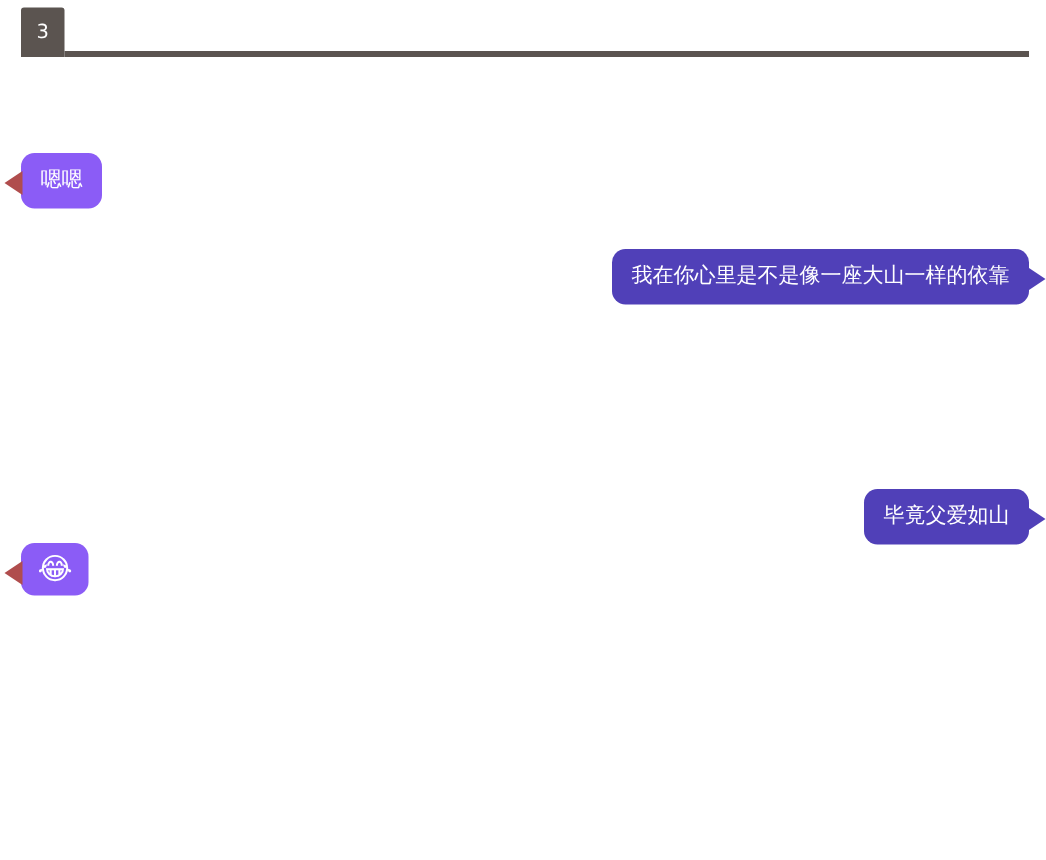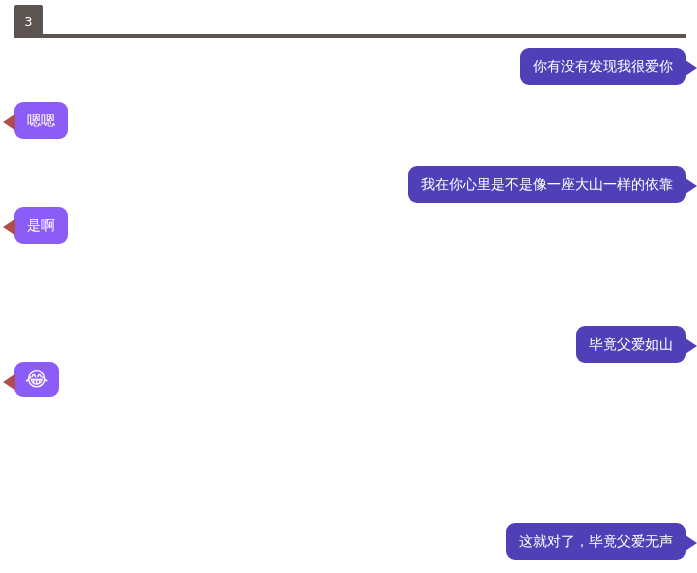--- a/index.html
+++ b/index.html
@@ -117,34 +117,25 @@
 <body>
 
 <div class="tabstrip">
   <div class="tab">
     <span class="tab-label">3</span>
   </div>
   <div class="tab-underline"></div>
 </div>
 
 <div class="chat" id="chat">
-    <div class="msg-row right" style="top: 10px;">
-      <div class="bubble out">你有没有发现我很爱你</div>
-    </div>
     <div class="msg-row left" style="top: 64px;">
       <div class="bubble in">嗯嗯</div>
     </div>
     <div class="msg-row right" style="top: 128px;">
       <div class="bubble out">我在你心里是不是像一座大山一样的依靠</div>
-    </div>
-    <div class="msg-row left" style="top: 169px;">
-      <div class="bubble in">是啊</div>
     </div>
     <div class="msg-row right" style="top: 288px;">
       <div class="bubble out">毕竟父爱如山</div>
     </div>
     <div class="msg-row left" style="top: 324px;">
       <div class="bubble in emoji">😂</div>
     </div>
-    <div class="msg-row right" style="top: 485px;">
-      <div class="bubble out">这就对了，毕竟父爱无声</div>
-    </div>
   </div>
 
 </body></html>

